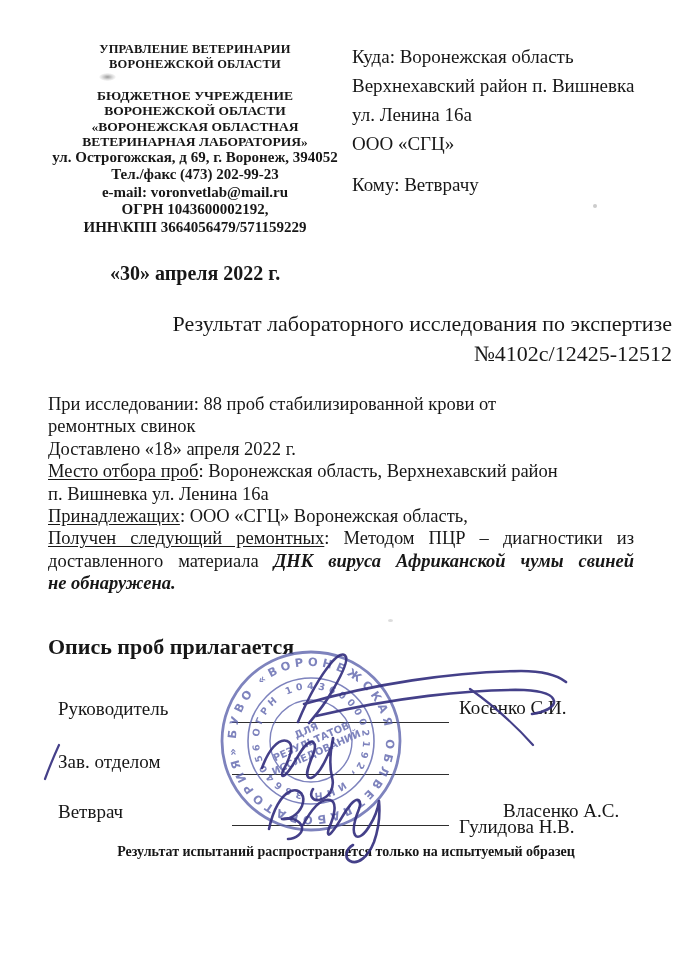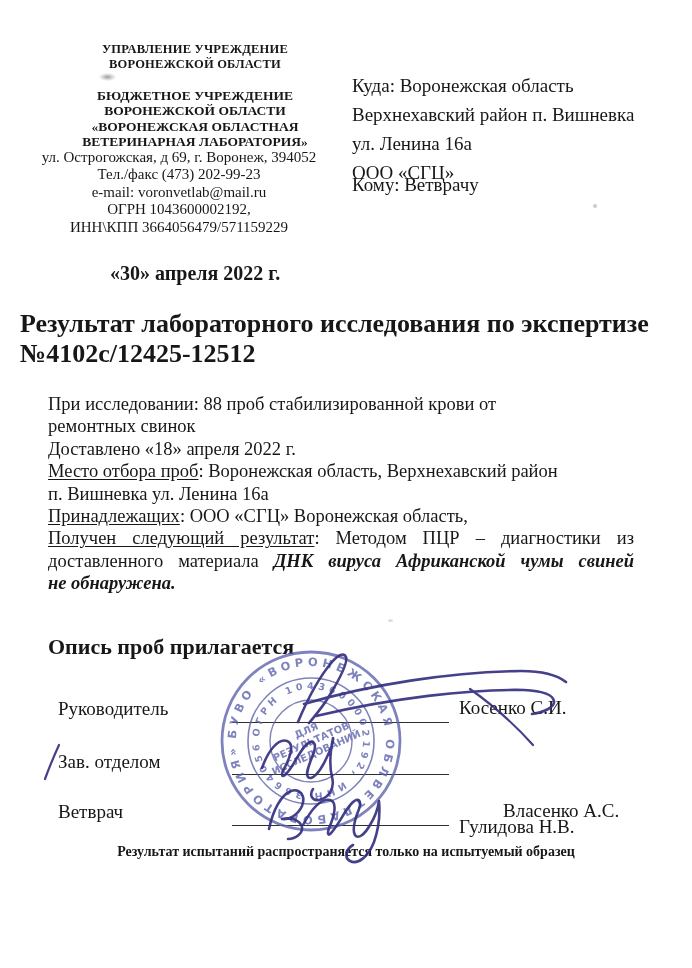--- a/index.html
+++ b/index.html
@@ -8,28 +8,28 @@
     font-family:"Liberation Serif","DejaVu Serif",serif;color:#171717;
     overflow:hidden;margin:0 auto;
   }
   .abs{position:absolute;}
   .ctr{text-align:center;}
   .u{text-decoration:underline;text-underline-offset:2px;}
   .bi{font-weight:bold;font-style:italic;}
 
   .sender-authority{left:30px;top:42px;width:330px;font-size:12.5px;line-height:15px;font-weight:bold;letter-spacing:.2px;}
   .sender-institution{left:30px;top:88px;width:330px;font-size:13.5px;line-height:15.4px;font-weight:bold;}
-  .sender-contacts{left:14px;top:149px;width:330px;font-size:15px;line-height:17.4px;font-weight:normal;}
+  .sender-contacts{left:30px;top:149px;width:330px;font-size:15px;line-height:17.4px;font-weight:bold;}
 
-  .recipient-address{left:352px;top:42px;width:335px;font-size:19px;line-height:29px;margin-top:29px;}
+  .recipient-address{left:352px;top:42px;width:335px;font-size:19px;line-height:29px;}
   .recipient-attention{left:352px;top:174px;font-size:19px;}
 
   .date-line{left:110px;top:262px;font-size:20px;font-weight:bold;}
 
-  .doc-title{left:20px;top:309px;width:652px;font-size:26px;line-height:30px;font-weight:bold;text-align:left;}
+  .doc-title{left:20px;top:309px;width:652px;font-size:22px;line-height:30px;font-weight:normal;text-align:right;}
 
   .body-text{left:48px;top:393px;width:586px;font-size:18.5px;line-height:22.4px;}
   .just{text-align:justify;text-align-last:justify;}
 
   .attachment-note{left:48px;top:634px;font-size:22px;font-weight:bold;}
 
   .sig-label{left:58px;font-size:19px;text-align:center;}
   .sig-name{left:459px;font-size:19px;}
   .sig-rule{left:232px;width:217px;height:0;border-top:1.6px solid #2e2e2e;}
   .r1l{top:698px;} .r1n{top:697px;} .r1r{top:722px;}
@@ -49,21 +49,21 @@
 </head>
 <body>
 
 <div class="page">
 
   <div class="abs smudge-a"></div>
   <div class="abs smudge-b"></div>
   <div class="abs smudge-c"></div>
 
   <div class="abs ctr sender-authority">
-    <div>УПРАВЛЕНИЕ УЧРЕЖДЕНИЕ</div>
+    <div>УПРАВЛЕНИЕ ВЕТЕРИНАРИИ</div>
     <div>ВОРОНЕЖСКОЙ ОБЛАСТИ</div>
   </div>
   <div class="abs ctr sender-institution">
     <div>БЮДЖЕТНОЕ УЧРЕЖДЕНИЕ</div>
     <div>ВОРОНЕЖСКОЙ ОБЛАСТИ</div>
     <div>«ВОРОНЕЖСКАЯ ОБЛАСТНАЯ</div>
     <div>ВЕТЕРИНАРНАЯ ЛАБОРАТОРИЯ»</div>
   </div>
   <div class="abs ctr sender-contacts">
     <div>ул. Острогожская, д 69, г. Воронеж, 394052</div>
@@ -88,21 +88,21 @@
     <div>№4102с/12425-12512</div>
   </div>
 
   <div class="abs body-text">
     <div>При исследовании: 88  проб стабилизированной крови от</div>
     <div>ремонтных свинок</div>
     <div>Доставлено «18» апреля 2022 г.</div>
     <div><span class="u">Место отбора проб</span><span>: Воронежская область, Верхнехавский район</span></div>
     <div>п. Вишневка ул. Ленина 16а</div>
     <div><span class="u">Принадлежащих</span><span>: ООО «СГЦ» Воронежская область,</span></div>
-    <div class="just"><span class="u">Получен следующий результат</span><span>: Методом ПЦР – диагностики из</span></div>
+    <div class="just"><span class="u">Получен следующий ремонтных</span><span>: Методом ПЦР – диагностики из</span></div>
     <div class="just"><span>доставленного материала </span><span class="bi">ДНК вируса Африканской чумы свиней</span></div>
     <div><span class="bi">не обнаружена.</span></div>
   </div>
 
   <div class="abs attachment-note">Опись проб прилагается</div>
 
   <div class="abs sig-label r1l">Руководитель</div>
   <div class="abs sig-rule r1r"></div>
   <div class="abs sig-name r1n">Косенко С.И.</div>
 

